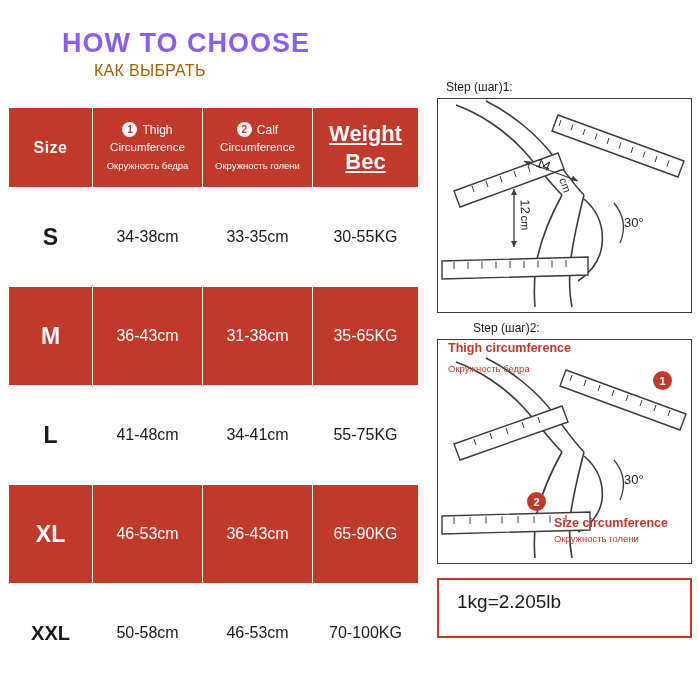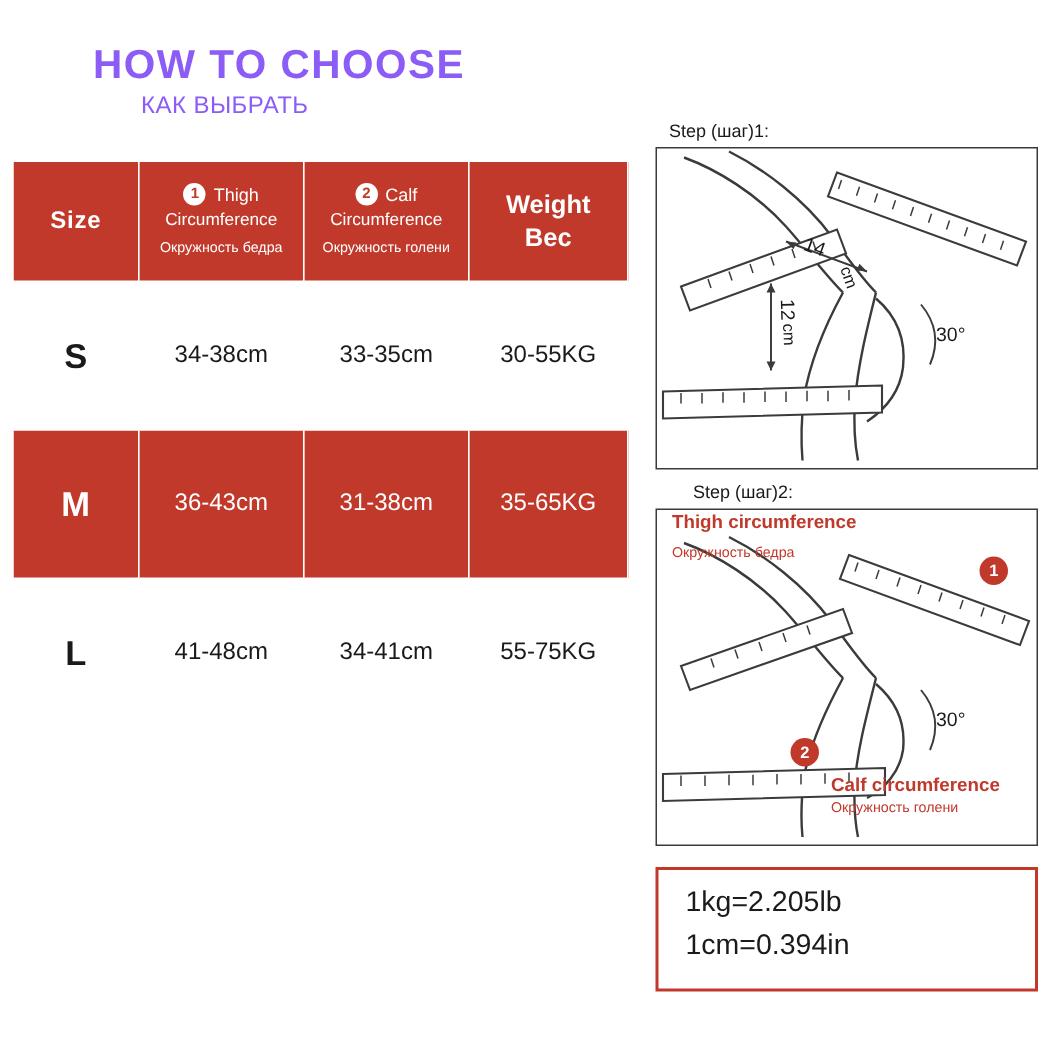--- a/index.html
+++ b/index.html
@@ -18,21 +18,21 @@
     left: 62px; top: 28px;
     font-size: 27px;
     font-weight: bold;
     letter-spacing: 1px;
     color: #8b5cf6;
   }
   .subtitle {
     position: absolute;
     left: 94px; top: 62px;
     font-size: 16px;
-    color: #8b5cf6;
+    color: #a16207;
     letter-spacing: .3px;
   }
 
   
   .table {
     position: absolute;
     left: 8px; top: 107px;
     width: 410px;
     border-collapse: collapse;
     table-layout: fixed;
@@ -60,21 +60,21 @@
     font-size: 12px;
   }
   .hdr-cell .ru { font-size: 9.5px; margin-top: 5px; white-space: nowrap; }
   .badge {
     display: inline-flex; align-items: center; justify-content: center;
     width: 15px; height: 15px; border-radius: 50%;
     background: #ffffff; color: #c0392b;
     font-size: 10px; font-weight: bold;
     flex: 0 0 auto;
   }
-  .hdr-weight { font-size: 17px; font-weight: bold; line-height: 1.25; }
+  .hdr-weight { font-size: 22px; font-weight: bold; line-height: 1.25; text-decoration: underline; }
 
   .row-light td { background: #ffffff; color: #1a1a1a; height: 99px; }
   .row-dark  td { background: #c0392b; color: #ffffff; height: 99px; }
   .cell-size { font-size: 23px; font-weight: bold; }
   .cell-size.small { font-size: 20px; }
   .cell-val { font-size: 16px; }
 
   
   .step-label {
     position: absolute;
@@ -84,21 +84,21 @@
   .diagram {
     position: absolute;
     background: #ffffff;
     border: 1.6px solid #3b3b3b;
   }
   #diagram1 { left: 437px; top: 98px;  width: 255px; height: 215px; }
   #diagram2 { left: 437px; top: 339px; width: 255px; height: 225px; }
 
   .conv-box {
     position: absolute;
-    left: 437px; top: 578px; width: 255px; height: 83px;
+    left: 437px; top: 578px; width: 255px; height: 60px;
     border: 2.5px solid #c0392b;
     background: #ffffff;
     padding: 7px 0 0 18px;
   }
   .conv-line { font-size: 19px; color: #1a1a1a; line-height: 1.55; }
 
   .lbl {
     position: absolute;
     font-size: 12.5px;
     color: #c0392b;
@@ -171,20 +171,32 @@
         <td class="cell-val">36-43cm</td>
         <td class="cell-val">31-38cm</td>
         <td class="cell-val">35-65KG</td>
       </tr>
       <tr class="row-light">
         <td class="cell-size">L</td>
         <td class="cell-val">41-48cm</td>
         <td class="cell-val">34-41cm</td>
         <td class="cell-val">55-75KG</td>
       </tr>
+      <tr class="row-dark">
+        <td class="cell-size">XL</td>
+        <td class="cell-val">46-53cm</td>
+        <td class="cell-val">36-43cm</td>
+        <td class="cell-val">65-90KG</td>
+      </tr>
+      <tr class="row-light">
+        <td class="cell-size small">XXL</td>
+        <td class="cell-val">50-58cm</td>
+        <td class="cell-val">46-53cm</td>
+        <td class="cell-val">70-100KG</td>
+      </tr>
     </tbody>
   </table>
 
   <div class="step-label" style="left:446px; top:80px;">Step (шаг)1:</div>
 
   <div class="diagram" id="diagram1">
     <svg width="251" height="211" viewBox="0 0 251 211">
 
       <g fill="none" stroke="#3b3b3b" stroke-width="1.6">
         <path d="M18,6 C40,14 66,30 86,52 C102,70 112,84 124,96"></path>
@@ -252,21 +264,21 @@
 
     <div style="position:absolute;left:98px;top:58px;font-size:13px;color:#1a1a1a;transform:rotate(20deg);">14</div>
     <div style="position:absolute;left:120px;top:80px;font-size:11px;color:#1a1a1a;transform:rotate(70deg);">cm</div>
 
     <div style="position:absolute;left:80px;top:100px;font-size:13px;color:#1a1a1a;transform:rotate(88deg);">12</div>
     <div style="position:absolute;left:80px;top:118px;font-size:11px;color:#1a1a1a;transform:rotate(88deg);">cm</div>
 
     <div style="position:absolute;left:186px;top:116px;font-size:13px;color:#1a1a1a;">30°</div>
   </div>
 
-  <div class="step-label" style="left:462px; top:321px;">Step (шаг)2:</div>
+  <div class="step-label" style="left:473px; top:321px;">Step (шаг)2:</div>
 
   <div class="diagram" id="diagram2">
     <svg width="251" height="221" viewBox="0 0 251 221">
       <g fill="none" stroke="#3b3b3b" stroke-width="1.6">
         <path d="M18,22 C40,30 66,46 86,68 C102,86 112,100 124,112"></path>
         <path d="M48,18 C72,30 98,50 116,74 C128,90 136,102 146,112"></path>
         <path d="M124,112 C112,134 102,156 98,178 C96,194 96,208 97,218"></path>
         <path d="M146,112 C140,136 134,158 132,180 C131,196 132,208 134,218"></path>
         <path d="M146,116 C160,128 166,142 164,160 C162,174 152,186 140,192"></path>
       </g>
@@ -310,24 +322,23 @@
       <g fill="none" stroke="#3b3b3b" stroke-width="1.3">
         <path d="M176,120 C186,132 188,146 182,160"></path>
       </g>
     </svg>
 
     <div class="lbl" style="left:10px; top:1px;">Thigh circumference</div>
     <div class="lbl-ru" style="left:10px; top:23px;">Окружность бедра</div>
     <div class="num-badge" style="left:215px; top:31px;">1</div>
 
     <div class="num-badge" style="left:89px; top:152px;">2</div>
-    <div class="lbl" style="left:116px; top:176px;">Calf circumference</div>
+    <div class="lbl" style="left:116px; top:176px;">Size circumference</div>
     <div class="lbl-ru" style="left:116px; top:193px;">Окружность голени</div>
 
     <div style="position:absolute;left:186px;top:132px;font-size:13px;color:#1a1a1a;">30°</div>
   </div>
 
   <div class="conv-box">
     <div class="conv-line">1kg=2.205lb</div>
-    <div class="conv-line">1cm=0.394in</div>
   </div>
 
 </div>
 
 </body></html>

